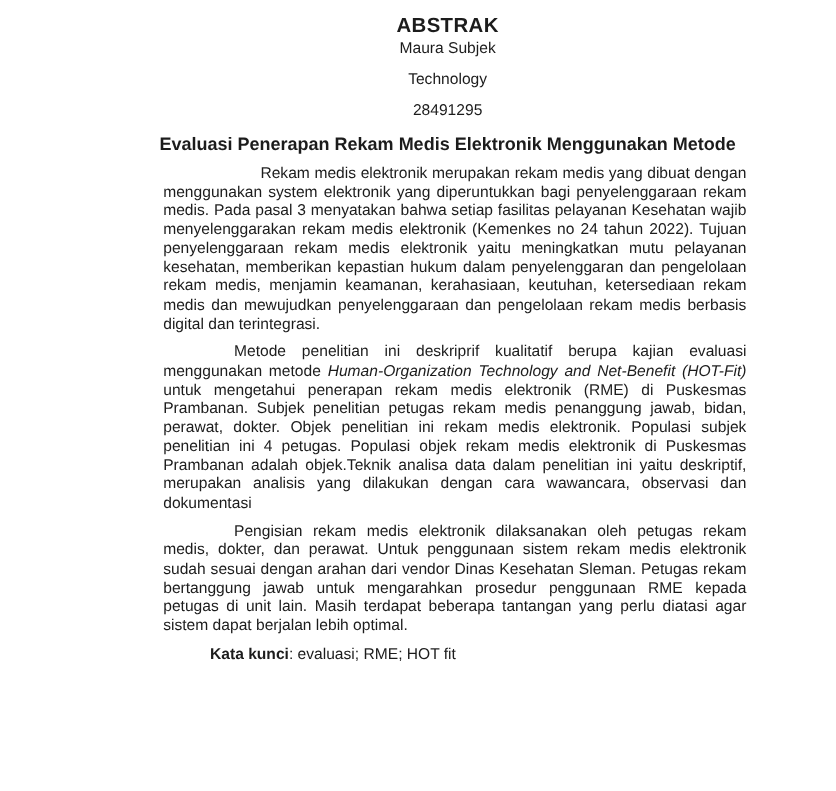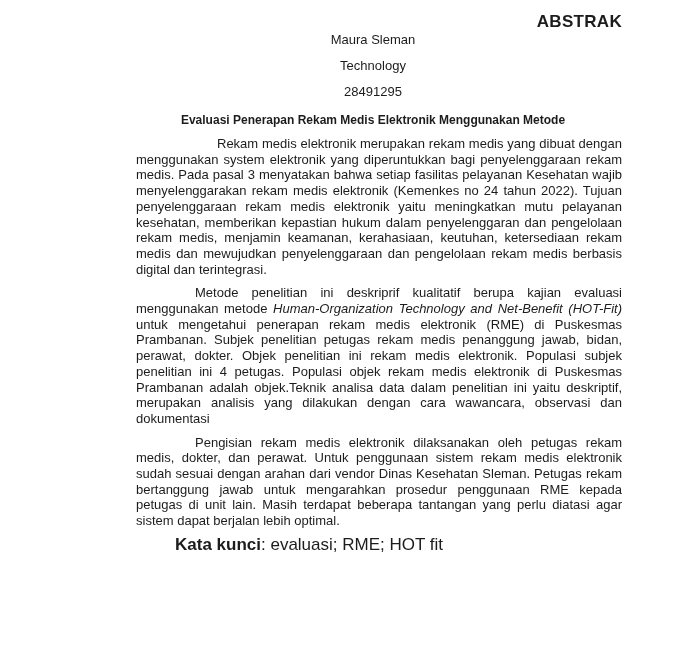--- a/index.html
+++ b/index.html
@@ -16,63 +16,63 @@
     position: absolute;
     left: 124px;
     top: 12px;
     width: 498px;
   }
   .abstract-heading {
     margin: 0;
     font-size: 17px;
     line-height: 20px;
     font-weight: bold;
-    text-align: right;
+    text-align: center;
     letter-spacing: 0.3px;
   }
   .center-line {
     font-size: 13px;
     line-height: 16px;
     text-align: center;
   }
   .spaced { margin-top: 10px; }
   .doc-title {
     margin: 12px 0 0 0;
-    font-size: 12px;
+    font-size: 15px;
     line-height: 17px;
     font-weight: bold;
     text-align: center;
   }
   .para {
     margin: 8px 0 0 12px;
     font-size: 13px;
     line-height: 15.7px;
     text-align: justify;
   }
   .para.first { margin-top: 7px; }
   .indent-wide   { text-indent: 81px; }
   .indent-normal { text-indent: 59px; }
   .keywords {
     margin: 8px 0 0 0;
-    font-size: 17px;
+    font-size: 13px;
     line-height: 15.7px;
     text-indent: 51px;
   }
   .keywords b { font-weight: bold; }
   i { }
 </style>
 </head>
 <body>
 
 <div class="page" style="color: rgb(28, 28, 28); background: rgb(255, 255, 255);">
   <div class="textblock">
 
     <h1 class="abstract-heading">ABSTRAK</h1>
 
-    <div class="center-line">Maura Sleman</div>
+    <div class="center-line">Maura Subjek</div>
 
     <div class="center-line spaced">Technology</div>
 
     <div class="center-line spaced">28491295</div>
 
     <h2 class="doc-title"><span>Evaluasi Penerapan Rekam Medis Elektronik Menggunakan Metode</span><br></h2>
 
     <p class="para first indent-wide">Rekam medis elektronik merupakan rekam medis yang dibuat dengan menggunakan system elektronik yang diperuntukkan bagi penyelenggaraan rekam medis. Pada pasal 3 menyatakan bahwa setiap fasilitas pelayanan Kesehatan wajib menyelenggarakan rekam medis elektronik (Kemenkes no 24 tahun 2022). Tujuan penyelenggaraan rekam medis elektronik yaitu meningkatkan mutu pelayanan kesehatan, memberikan kepastian hukum dalam penyelenggaran dan pengelolaan rekam medis, menjamin keamanan, kerahasiaan, keutuhan, ketersediaan rekam medis dan mewujudkan penyelenggaraan dan pengelolaan rekam medis berbasis digital dan terintegrasi.</p>
 
     <p class="para indent-normal"><span>Metode penelitian ini deskriprif kualitatif berupa kajian evaluasi menggunakan metode </span><i>Human-Organization Technology and Net-Benefit (HOT-Fit)</i><span> untuk mengetahui penerapan rekam medis elektronik (RME) di Puskesmas Prambanan. Subjek penelitian petugas rekam medis penanggung jawab, bidan, perawat, dokter. Objek penelitian ini rekam medis elektronik. Populasi subjek penelitian ini 4 petugas. Populasi objek rekam medis elektronik di Puskesmas Prambanan adalah objek.Teknik analisa data dalam penelitian ini yaitu deskriptif, merupakan analisis yang dilakukan dengan cara wawancara, observasi dan dokumentasi</span></p>

